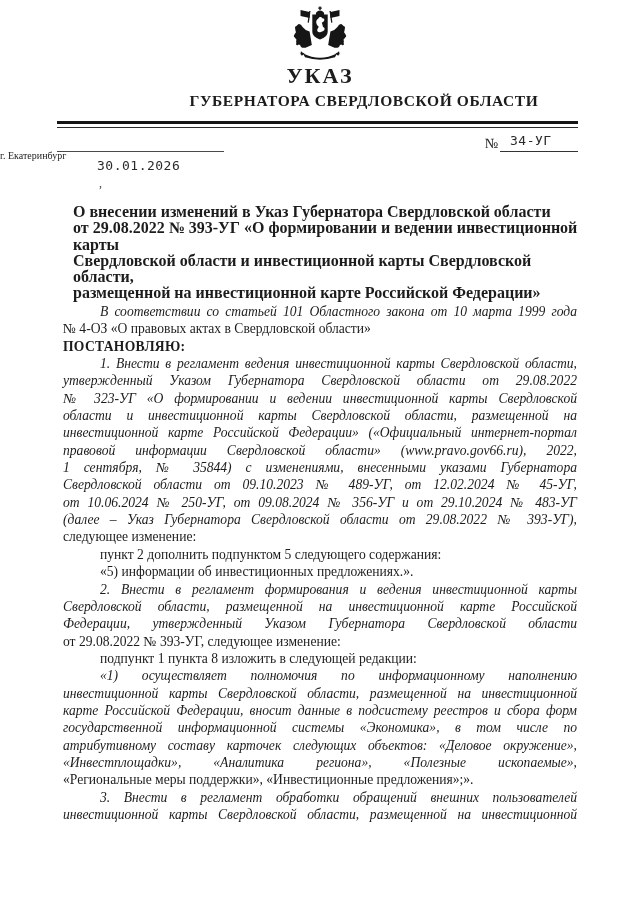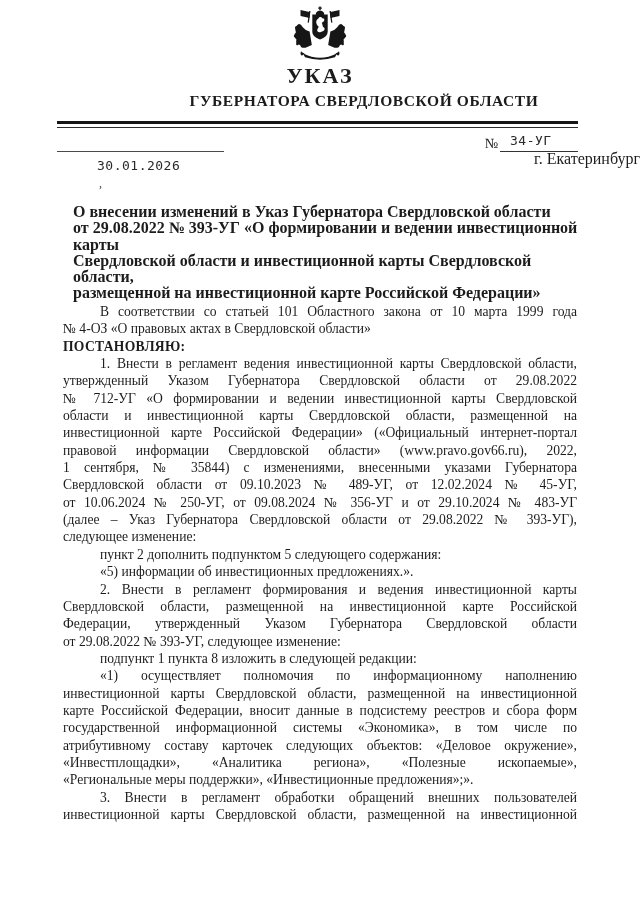--- a/index.html
+++ b/index.html
@@ -33,36 +33,36 @@
   .date-underline{position:absolute;left:57px;top:151px;width:167px;height:1px;background:#4a4a4a;}
   .num-sign{position:absolute;left:485px;top:136px;font-size:14px;color:#222;}
   .num-field{
     position:absolute;left:510px;top:133px;
     font-family:"DejaVu Sans Mono","Liberation Mono",monospace;
     font-size:13px;letter-spacing:0.5px;color:#2a2a2a;
   }
   .num-underline{position:absolute;left:500px;top:151px;width:78px;height:1px;background:#333;}
   .city{
     position:absolute;left:0;top:150px;width:640px;
-    text-align:right;font-size:16px;
+    text-align:left;font-size:10px;
   }
   .artifact{position:absolute;left:99px;top:176px;font-size:12px;color:#444;}
   
   .decree-title{
     position:absolute;left:73px;top:204px;width:514px;
     font-weight:bold;font-size:16px;line-height:16.3px;
   }
   
   .decree-body{
     position:absolute;left:63px;top:303px;width:514px;
     font-size:13.6px;line-height:17.35px;
   }
   .line{white-space:normal;}
   .line.i{padding-left:37px;}
-  .line.j{text-align:justify;text-align-last:justify;}
+  .line.j{text-align:justify;text-align-last:justify;font-style:italic;}
   .line.b{font-weight:bold;letter-spacing:0.3px;}
 </style>
 </head>
 <body>
 
 <div class="page">
 
   <div class="emblem">
     <svg viewBox="0 0 64 64" width="58" height="60" xmlns="http://www.w3.org/2000/svg">
       <g fill="#161616">
@@ -115,21 +115,21 @@
       <div>Свердловской области и инвестиционной карты Свердловской области,</div>
       <div>размещенной на инвестиционной карте Российской Федерации»</div>
     </div>
 
   <div class="decree-body">
       <div class="line i j">В соответствии со статьей 101 Областного закона от 10 марта 1999 года</div>
       <div class="line">№ 4-ОЗ «О правовых актах в Свердловской области»</div>
       <div class="line b">ПОСТАНОВЛЯЮ:</div>
       <div class="line i j">1. Внести в регламент ведения инвестиционной карты Свердловской области,</div>
       <div class="line j">утвержденный Указом Губернатора Свердловской области от 29.08.2022</div>
-      <div class="line j">№ 712-УГ «О формировании и ведении инвестиционной карты Свердловской</div>
+      <div class="line j">№ 323-УГ «О формировании и ведении инвестиционной карты Свердловской</div>
       <div class="line j">области и инвестиционной карты Свердловской области, размещенной на</div>
       <div class="line j">инвестиционной карте Российской Федерации» («Официальный интернет-портал</div>
       <div class="line j">правовой информации Свердловской области» (www.pravo.gov66.ru), 2022,</div>
       <div class="line j">1 сентября, № 35844) с изменениями, внесенными указами Губернатора</div>
       <div class="line j">Свердловской области от 09.10.2023 № 489-УГ, от 12.02.2024 № 45-УГ,</div>
       <div class="line j">от 10.06.2024 № 250-УГ, от 09.08.2024 № 356-УГ и от 29.10.2024 № 483-УГ</div>
       <div class="line j">(далее – Указ Губернатора Свердловской области от 29.08.2022 № 393-УГ),</div>
       <div class="line">следующее изменение:</div>
       <div class="line i">пункт 2 дополнить подпунктом 5 следующего содержания:</div>
       <div class="line i">«5) информации об инвестиционных предложениях.».</div>

